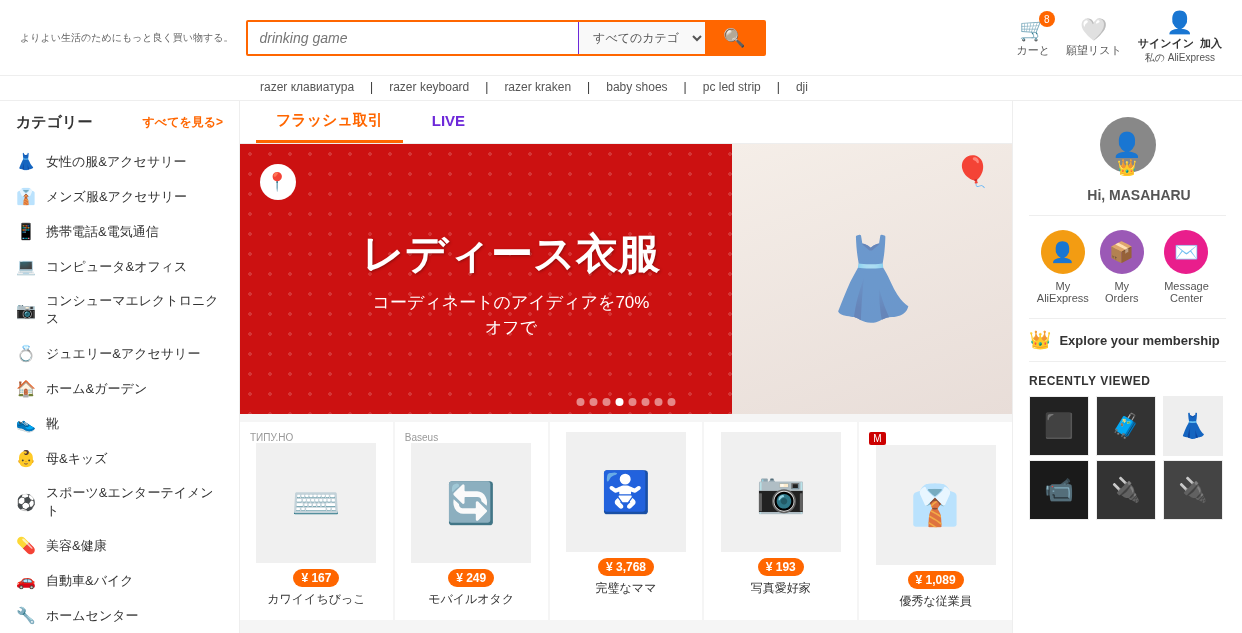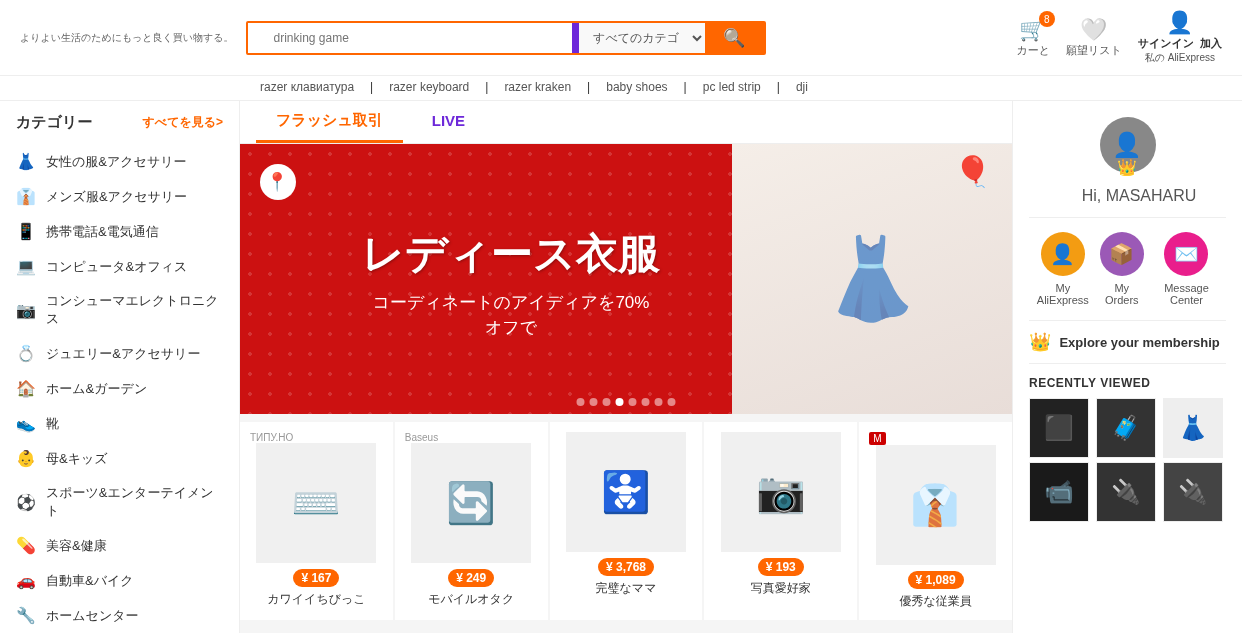--- a/index.html
+++ b/index.html
@@ -5,22 +5,22 @@
     * { box-sizing: border-box; margin: 0; padding: 0; }
     body { font-family: Arial, sans-serif; font-size: 13px; background: #f5f5f5; color: #333; }
 
     
     .header { background: #fff; padding: 10px 20px; display: flex; align-items: center; gap: 12px; border-bottom: 1px solid #eee; }
     .logo-area { display: flex; flex-direction: column; min-width: 160px; }
     .logo { color: #f60; font-size: 28px; font-weight: bold; font-style: italic; letter-spacing: -1px; }
     .logo span { font-size: 11px; color: #f60; }
     .logo-tagline { font-size: 10px; color: #666; }
     .search-bar { display: flex; flex: 1; max-width: 520px; border: 2px solid #f60; border-radius: 2px; overflow: hidden; }
-    .search-input { flex: 1; border: none; padding: 8px 26px; font-size: 12px; outline: none; }
-    .category-select { border: none; border-left: 7px solid #6d28d9; padding: 0 10px; background: #f9f9f9; font-size: 12px; cursor: pointer; color: #555; }
+    .search-input { flex: 1; border: none; padding: 8px 12px; font-size: 14px; outline: none; font-style: italic; }
+    .category-select { border: none; border-left: 1px solid #6d28d9; padding: 0 10px; background: #f9f9f9; font-size: 12px; cursor: pointer; color: #555; }
     .search-btn { background: #f60; border: none; padding: 0 18px; cursor: pointer; color: #fff; font-size: 18px; }
     .header-actions { display: flex; align-items: center; gap: 16px; margin-left: auto; }
     .cart-area { display: flex; flex-direction: column; align-items: center; position: relative; cursor: pointer; }
     .cart-icon { font-size: 22px; color: #555; position: relative; }
     .cart-badge { position: absolute; top: -6px; right: -8px; background: #f60; color: #fff; border-radius: 50%; width: 16px; height: 16px; font-size: 10px; display: flex; align-items: center; justify-content: center; }
     .cart-label { font-size: 11px; color: #555; }
     .wishlist-area { display: flex; flex-direction: column; align-items: center; cursor: pointer; }
     .wishlist-icon { font-size: 22px; color: #555; }
     .wishlist-label { font-size: 11px; color: #555; }
     .signin-area { display: flex; flex-direction: column; align-items: center; cursor: pointer; }
@@ -277,21 +277,21 @@
         </div>
       </div>
     </div>
 
     <div class="right-panel">
       <div class="user-info">
         <div class="avatar">
           <span>👤</span>
           <span class="crown-badge">👑</span>
         </div>
-        <div class="hi-text" style="margin-top:8px;font-weight:normal;font-size:16px;margin-left:23px;">Hi, MASAHARU</div>
+        <div class="hi-text" style="margin-top:8px;font-weight:bold;font-size:14px;margin-left:23px;">Hi, MASAHARU</div>
       </div>
 
       <div class="quick-links">
         <div class="quick-link">
           <div class="quick-link-icon orange">👤</div>
           <div class="quick-link-label">My
 AliExpress</div>
         </div>
         <div class="quick-link">
           <div class="quick-link-icon purple">📦</div>

